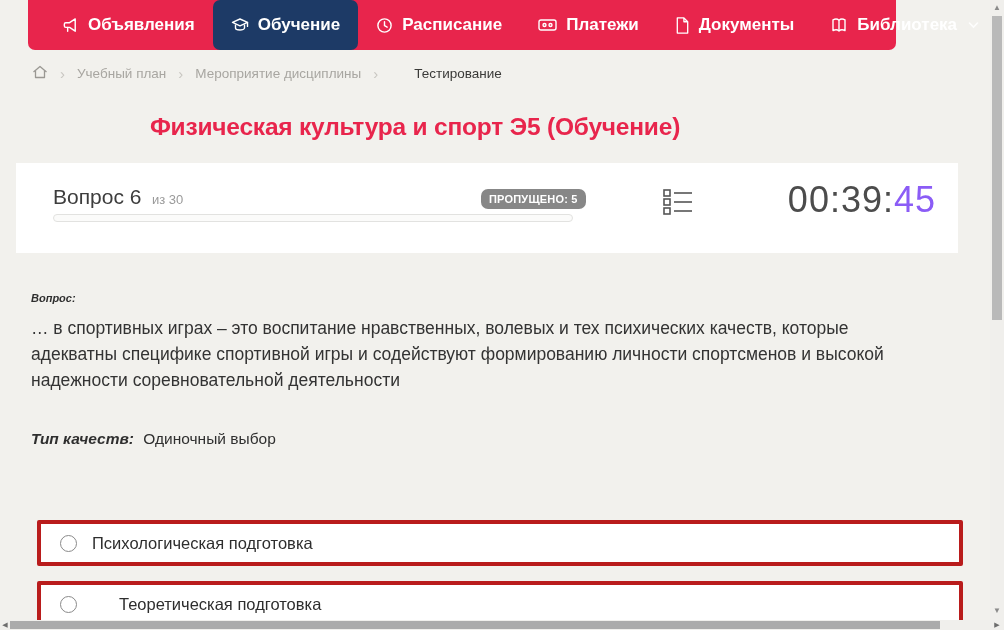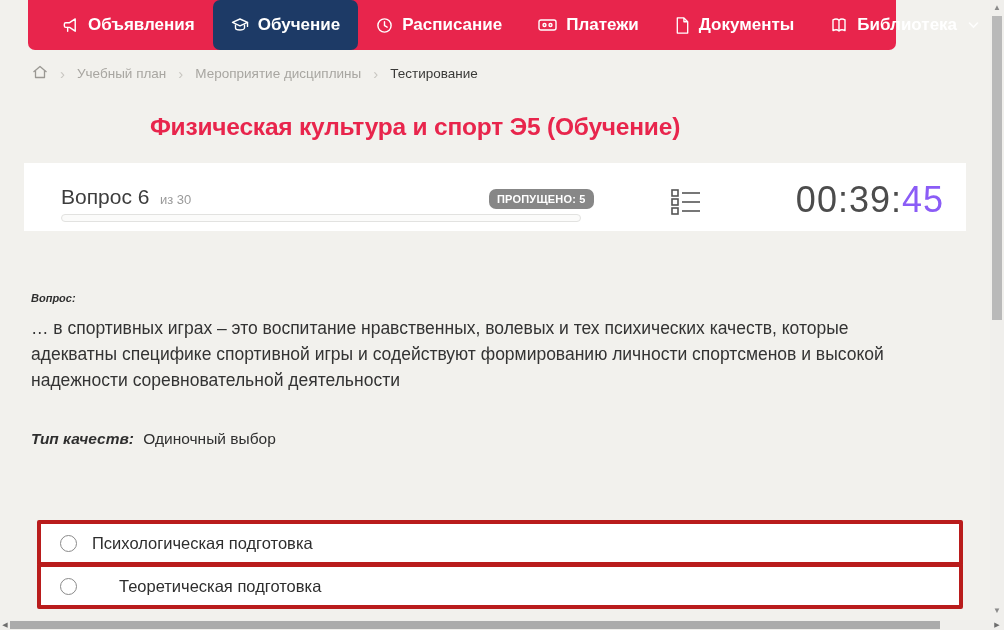--- a/index.html
+++ b/index.html
@@ -29,32 +29,32 @@
   .chev { margin-left:2px; opacity:.9; }
 
   
   .breadcrumb {
     position:absolute; left:32px; top:62px; height:22px;
     display:flex; align-items:center; gap:12px;
     font-size:13.5px; color:#a8a6a1;
   }
   .crumb { cursor:pointer; }
   .crumb-sep { color:#c8c6c1; font-size:15px; line-height:1; }
-  .crumb.current { color:#3a3a38; cursor:default; }
+  .crumb.current { color:#3a3a38; cursor:default;margin-left:24px; }
 
   
   .page-title {
     position:absolute; left:0; top:113px; width:830px;
     text-align:center; color:#e8254c; font-weight:bold; font-size:24.5px;
     letter-spacing:-0.2px;
   }
 
   
   .qpanel {
-    position:absolute; left:24px; top:163px; width:942px; height:68px;
+    position:absolute; left:16px; top:163px; width:942px; height:90px;
     background:#ffffff;
   }
   .q-head { position:absolute; left:37px; top:22px; white-space:nowrap; }
   .q-num { font-size:21px; color:#3d3d3d; }
   .q-of  { font-size:13px; color:#9a9a9a; margin-left:6px; }
   .skip-badge {
     position:absolute; left:465px; top:26px;
     background:#878787; color:#fff; font-size:11px; font-weight:bold;
     padding:4px 8px; border-radius:7px; letter-spacing:.2px;
   }
@@ -90,21 +90,21 @@
   .q-type .t-value { margin-left:5px; }
 
   
   .option {
     position:absolute; left:37px; width:926px; height:46px;
     background:#fff; border:4px solid #b91c1c; border-radius:2px;
     display:flex; align-items:center; padding-left:19px; gap:15px;
     cursor:pointer;
   }
   .option1 { top:520px; }
-  .option2 { top:563px;gap:42px; }
+  .option2 { top:581px;gap:42px; }
   .radio {
     width:17px; height:17px; border:1px solid #8a8a8a; border-radius:50%;
     background:#fff; flex:0 0 auto;
   }
   .opt-label { font-size:16.5px; color:#2e2e2e; }
 
   
   .vscroll {
     position:absolute; right:0; top:0; width:14px; height:620px;
     background:#f0efec; z-index:50;

